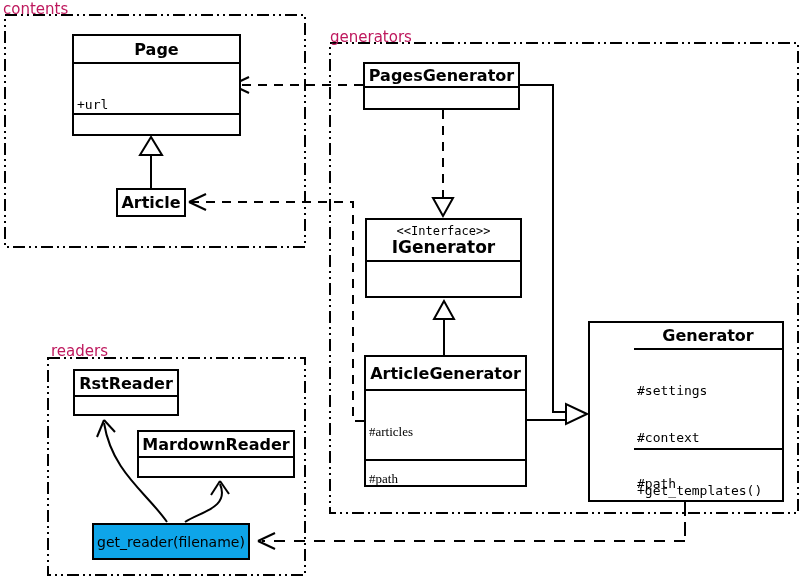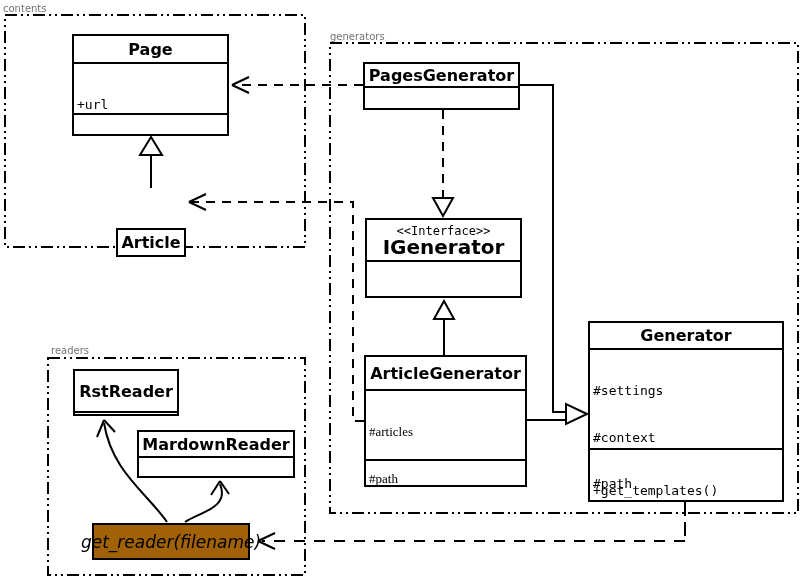--- a/index.html
+++ b/index.html
@@ -1,31 +1,31 @@
 <!DOCTYPE html>
 <html><head>
 <meta charset="utf-8">
 <style>
   html,body{margin:0;padding:0;background:#ffffff;}
   #canvas{position:relative;width:803px;height:579px;background:#ffffff;overflow:hidden;
           font-family:"DejaVu Sans",sans-serif;color:#000;}
   #connectors{position:absolute;left:0;top:0;z-index:1;}
-  .pkg-label{position:absolute;z-index:3;font-size:10px;line-height:16px;color:#737373;}
+  .pkg-label{position:absolute;z-index:3;font-size:15px;line-height:16px;color:#be185d;}
   .uml-class{position:absolute;z-index:2;box-sizing:border-box;border:2px solid #000;
              background:#fff;overflow:hidden;}
   .uml-title{display:flex;align-items:center;justify-content:center;
              font-weight:bold;font-size:16px;font-family:"DejaVu Sans",sans-serif;}
   .uml-stereo{display:flex;flex-direction:column;align-items:center;justify-content:center;}
   .uml-stereo .stereo{font-family:"DejaVu Sans Mono",monospace;font-size:12px;font-weight:normal;line-height:14px;}
-  .uml-stereo .name{font-weight:bold;font-size:20px;line-height:19px;}
+  .uml-stereo .name{font-weight:bold;font-size:17px;line-height:19px;}
   .uml-members{box-sizing:border-box;border-top:2px solid #000;
                font-family:"DejaVu Sans Mono",monospace;font-size:13px;
                line-height:15.5px;padding:2px 2px 0 3px;white-space:pre;}
-  .plain-box{position:absolute;z-index:2;box-sizing:border-box;border:2px solid #000;background:#a16207;
-             display:flex;align-items:center;justify-content:center;font-size:17px;font-style:italic;}
+  .plain-box{position:absolute;z-index:2;box-sizing:border-box;border:2px solid #000;background:#0ea5e9;
+             display:flex;align-items:center;justify-content:center;font-size:14px;}
 </style>
 </head>
 <body>
 
 <div id="canvas">
 
   <svg id="connectors" width="803" height="579" viewBox="0 0 803 579">
 
     <rect x="5" y="15" width="300" height="232" fill="none" stroke="#000" stroke-width="2" stroke-dasharray="12 4 2 4 2 4"></rect>
     <rect x="330" y="43" width="468" height="470" fill="none" stroke="#000" stroke-width="2" stroke-dasharray="12 4 2 4 2 4"></rect>
@@ -81,33 +81,33 @@
       <path d="M 185 522 C 200 512, 230 508, 220 484" fill="none" stroke="#000" stroke-width="2"></path>
       <line x1="220" y1="481" x2="211" y2="495" stroke="#000" stroke-width="2"></line>
       <line x1="220" y1="481" x2="229" y2="494" stroke="#000" stroke-width="2"></line>
     </g>
   </svg>
 
   <div class="pkg-label" style="left:3px;top:1px;">contents</div>
   <div class="pkg-label" style="left:330px;top:29px;">generators</div>
   <div class="pkg-label" style="left:51px;top:343px;">readers</div>
 
-  <div class="uml-class" style="left:72px;top:34px;width:157px;height:102px;">
+  <div class="uml-class" style="left:72px;top:34px;width:169px;height:102px;">
     <div class="uml-title" style="height:26px;">Page</div>
     <div class="uml-members" style="height:51px;">
       <div>+url</div>
       
       
     </div>
     <div class="uml-members">
       
     </div>
   </div>
 
-  <div class="uml-class" style="left:116px;top:188px;width:70px;height:29px;margin-top:40px;">
+  <div class="uml-class" style="left:116px;top:188px;width:70px;height:29px;">
     <div class="uml-title" style="height:25px;">Article</div>
   </div>
 
   <div class="uml-class" style="left:363px;top:62px;width:157px;height:48px;">
     <div class="uml-title" style="height:22px;border-radius:9px;">PagesGenerator</div>
     <div class="uml-members">
       
     </div>
   </div>
 
@@ -129,39 +129,39 @@
       <div>#path</div>
       
       
     </div>
     <div class="uml-members">
       <div>+generate_feeds()</div>
       
     </div>
   </div>
 
-  <div class="uml-class" style="left:588px;top:321px;width:196px;height:181px;">
+  <div class="uml-class" style="left:588px;top:321px;width:196px;height:181px;padding-left:44px;">
     <div class="uml-title" style="height:25px;">Generator</div>
     <div class="uml-members" style="height:100px;">
       <div>#settings</div>
       <div>#context</div>
       <div>#path</div>
       
       
       
     </div>
     <div class="uml-members">
       <div>+get_templates()</div>
       
       
     </div>
   </div>
 
   <div class="uml-class" style="left:73px;top:369px;width:106px;height:47px;">
-    <div class="uml-title" style="height:40px;">RstReader</div>
+    <div class="uml-title" style="height:24px;">RstReader</div>
     <div class="uml-members">
       
     </div>
   </div>
 
   <div class="uml-class" style="left:137px;top:430px;width:158px;height:48px;">
     <div class="uml-title" style="height:24px;">MardownReader</div>
     <div class="uml-members">
       
     </div>

